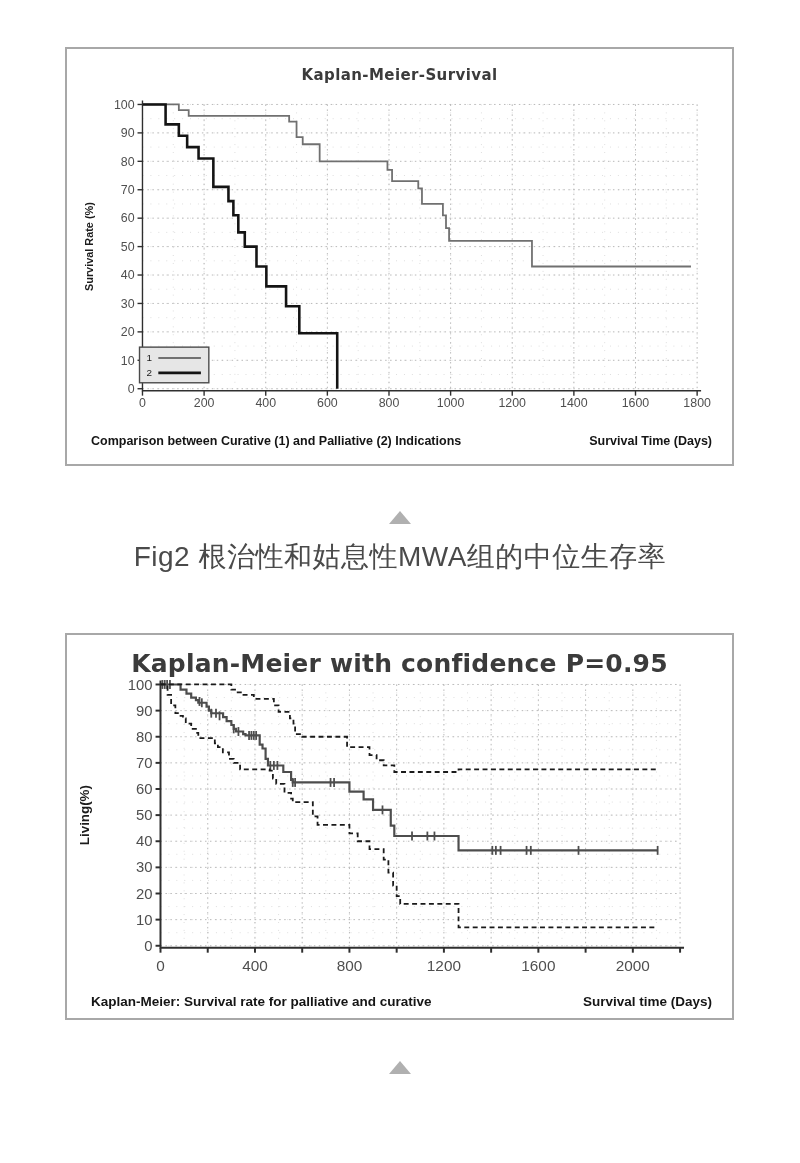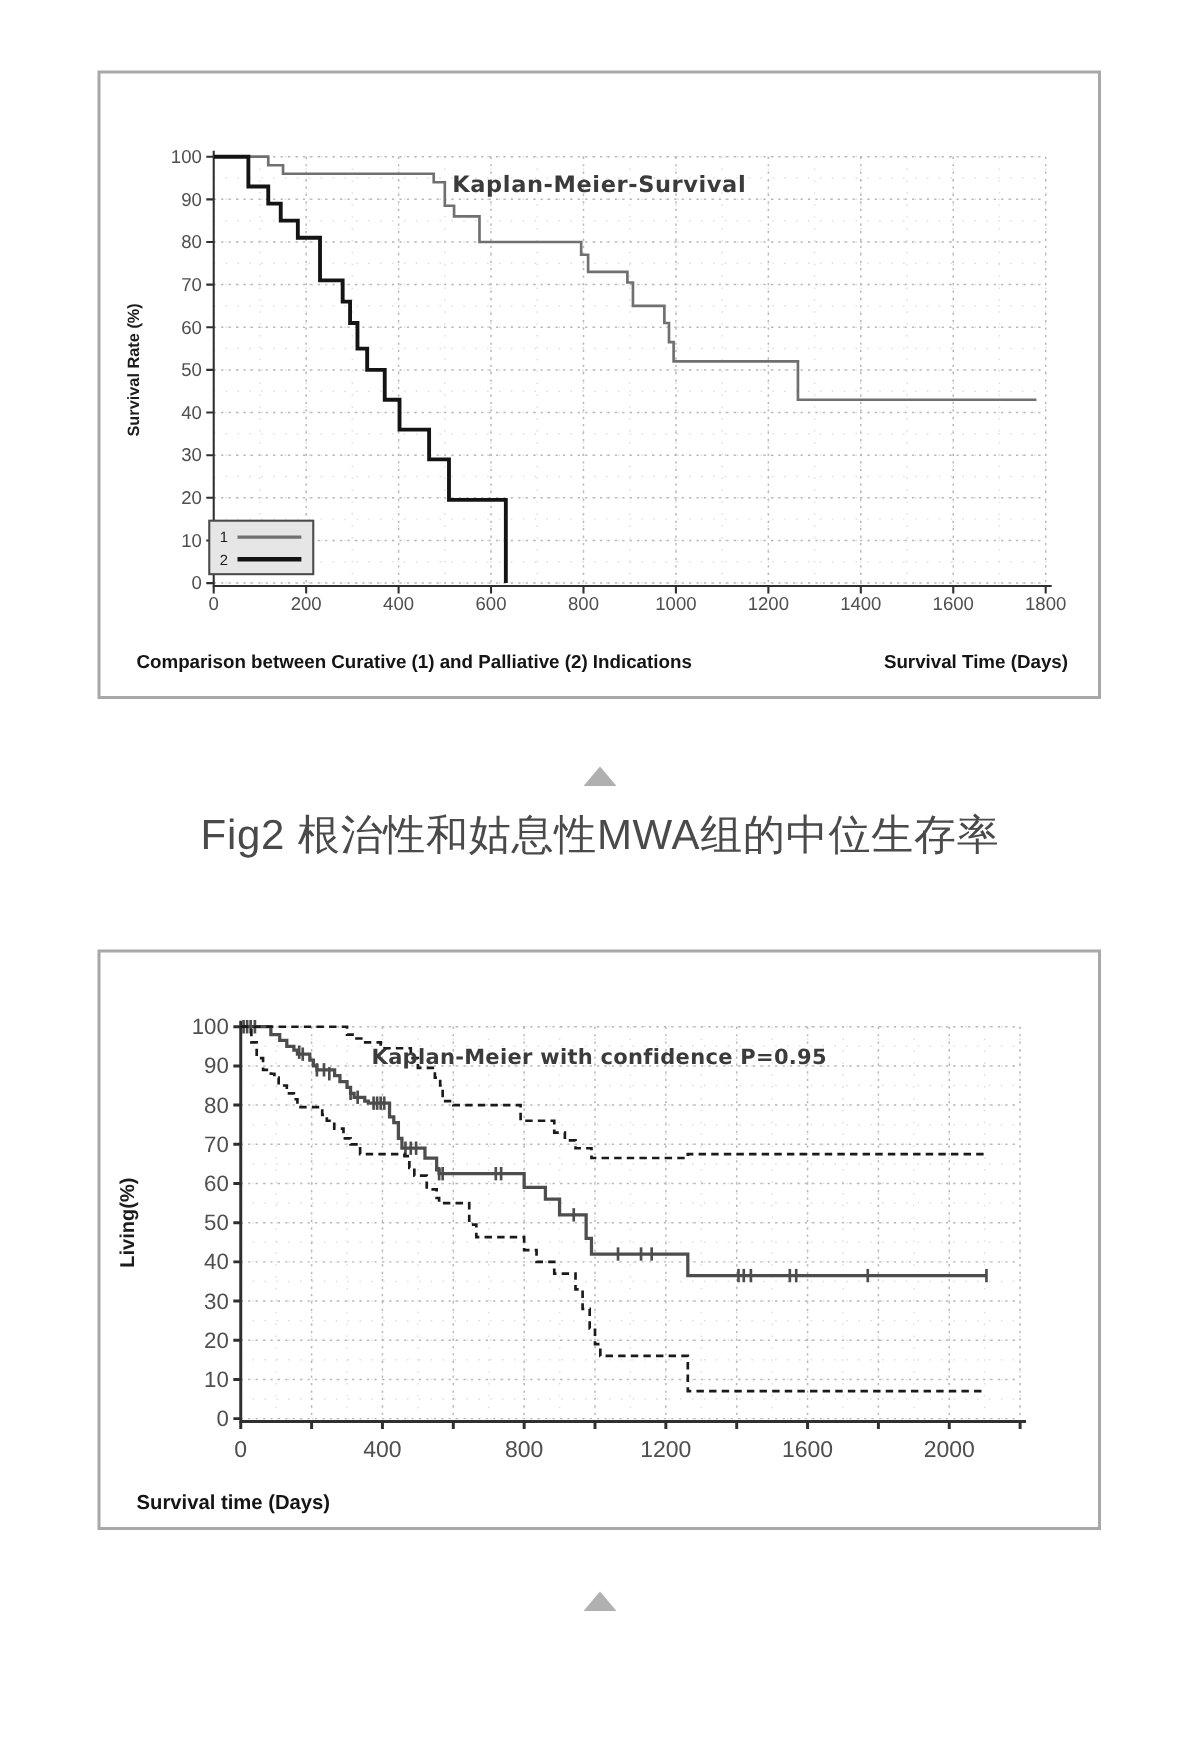--- a/index.html
+++ b/index.html
@@ -11,24 +11,24 @@
     position:absolute; left:65px; width:669px;
     background:#ffffff; border:2px solid #a8a8a8;
   }
   #box1 { top:47px;  height:419px; }
   #box2 { top:633px; height:387px; }
 
   .chart-svg { position:absolute; left:0; top:0; width:100%; height:100%; display:block; }
 
   .chart-title {
     position:absolute; left:0; right:0; text-align:center;
-    font-family:"DejaVu Sans", sans-serif; font-weight:bold; color:#3b3b3b;margin-top:48px;
+    font-family:"DejaVu Sans", sans-serif; font-weight:bold; color:#3b3b3b;
   }
   #title1 { top:17px; font-size:15px; letter-spacing:0.4px; }
-  #title2 { top:14px; font-size:14px; letter-spacing:0.2px; }
+  #title2 { top:14px; font-size:25px; letter-spacing:0.2px; }
 
   .chart-footer {
     position:absolute; left:24px; right:20px; display:flex;
     justify-content:space-between; align-items:baseline;
     font-weight:bold; color:#151515;
   }
   #footer1 { bottom:16px; font-size:12.5px; }
   #footer2 { bottom:9px;  font-size:13.5px; }
 
   .caption-block { position:absolute; left:0; width:100%; text-align:center; }
@@ -316,20 +316,21 @@
         <line x1="436.6363636363636" y1="213.14" x2="436.6363636363636" y2="222.14" stroke="#4d4d4d" stroke-width="1.8"></line>
         <line x1="462.8863636363637" y1="213.14" x2="462.8863636363637" y2="222.14" stroke="#4d4d4d" stroke-width="1.8"></line>
         <line x1="467.1818181818182" y1="213.14" x2="467.1818181818182" y2="222.14" stroke="#4d4d4d" stroke-width="1.8"></line>
         <line x1="515.3863636363636" y1="213.14" x2="515.3863636363636" y2="222.14" stroke="#4d4d4d" stroke-width="1.8"></line>
         <line x1="595.3295454545455" y1="213.14" x2="595.3295454545455" y2="222.14" stroke="#4d4d4d" stroke-width="1.8"></line>
         <path d="M 93 50 L 162.20454545454544 50 L 162.20454545454544 50 L 164.59090909090907 50 L 164.59090909090907 55.28000000000003 L 169.36363636363637 55.28000000000003 L 169.36363636363637 57.920000000000016 L 175.32954545454544 57.920000000000016 L 175.32954545454544 60.56 L 187.26136363636363 60.56 L 187.26136363636363 64.52000000000001 L 205.1590909090909 64.52000000000001 L 205.1590909090909 64.52000000000001 L 207.54545454545456 64.52000000000001 L 207.54545454545456 71.11999999999998 L 212.3181818181818 71.11999999999998 L 212.3181818181818 77.72 L 221.86363636363637 77.72 L 221.86363636363637 77.72 L 223.77272727272728 77.72 L 223.77272727272728 84.32 L 227.35227272727272 84.32 L 227.35227272727272 89.6 L 229.02272727272728 89.6 L 229.02272727272728 100.16 L 236.18181818181816 100.16 L 236.18181818181816 102.79999999999998 L 280.32954545454544 102.79999999999998 L 280.32954545454544 102.79999999999998 L 281.52272727272725 102.79999999999998 L 281.52272727272725 113.35999999999999 L 303 113.35999999999999 L 303 113.35999999999999 L 304.1931818181818 113.35999999999999 L 304.1931818181818 121.28 L 311.35227272727275 121.28 L 311.35227272727275 126.56 L 318.5113636363636 126.56 L 318.5113636363636 131.84 L 328.0568181818182 131.84 L 328.0568181818182 131.84 L 329.25 131.84 L 329.25 138.44 L 394.1590909090909 138.44 L 394.1590909090909 138.44 L 394.1590909090909 138.44 L 394.1590909090909 135.79999999999998 L 596.5227272727273 135.79999999999998 L 596.5227272727273 135.79999999999998" fill="none" stroke="#1a1a1a" stroke-width="1.8" stroke-dasharray="5 3.5"></path>
         <path d="M 93 50 L 95.86363636363636 50 L 95.86363636363636 50 L 100.1590909090909 50 L 100.1590909090909 60.56 L 103.73863636363636 60.56 L 103.73863636363636 71.11999999999998 L 108.0340909090909 71.11999999999998 L 108.0340909090909 79.03999999999999 L 113.2840909090909 79.03999999999999 L 113.2840909090909 81.68 L 115.67045454545455 81.68 L 115.67045454545455 84.32 L 118.5340909090909 84.32 L 118.5340909090909 89.6 L 124.02272727272728 89.6 L 124.02272727272728 94.88000000000002 L 128.79545454545453 94.88000000000002 L 128.79545454545453 98.84 L 131.1818181818182 98.84 L 131.1818181818182 104.11999999999998 L 144.3068181818182 104.11999999999998 L 144.3068181818182 104.11999999999998 L 147.88636363636363 104.11999999999998 L 147.88636363636363 109.4 L 150.98863636363637 109.4 L 150.98863636363637 113.35999999999999 L 156 113.35999999999999 L 156 118.64000000000001 L 162.20454545454544 118.64000000000001 L 162.20454545454544 125.24000000000001 L 166.97727272727272 125.24000000000001 L 166.97727272727272 129.20000000000002 L 173.42045454545453 129.20000000000002 L 173.42045454545453 135.79999999999998 L 203.25 135.79999999999998 L 203.25 137.11999999999998 L 206.5909090909091 137.11999999999998 L 206.5909090909091 145.04 L 209.9318181818182 145.04 L 209.9318181818182 150.32 L 217.0909090909091 150.32 L 217.0909090909091 150.32 L 218.28409090909093 150.32 L 218.28409090909093 159.56 L 224.9659090909091 159.56 L 224.9659090909091 165.36800000000002 L 226.63636363636363 165.36800000000002 L 226.63636363636363 168.79999999999998 L 245.72727272727272 168.79999999999998 L 245.72727272727272 168.79999999999998 L 246.92045454545453 168.79999999999998 L 246.92045454545453 183.32 L 250.97727272727272 183.32 L 250.97727272727272 183.32 L 251.6931818181818 183.32 L 251.6931818181818 191.76800000000003 L 283.4318181818182 191.76800000000003 L 283.4318181818182 191.76800000000003 L 283.9090909090909 191.76800000000003 L 283.9090909090909 200.48000000000002 L 291.0681818181818 200.48000000000002 L 291.0681818181818 200.48000000000002 L 292.2613636363636 200.48000000000002 L 292.2613636363636 208.39999999999998 L 303 208.39999999999998 L 303 208.39999999999998 L 304.1931818181818 208.39999999999998 L 304.1931818181818 216.32 L 314.9318181818182 216.32 L 314.9318181818182 216.32 L 318.5113636363636 216.32 L 318.5113636363636 226.88 L 323.2840909090909 226.88 L 323.2840909090909 240.07999999999998 L 328.0568181818182 240.07999999999998 L 328.0568181818182 253.28 L 331.6363636363636 253.28 L 331.6363636363636 263.84 L 335.2159090909091 263.84 L 335.2159090909091 271.76 L 394.1590909090909 271.76 L 394.1590909090909 271.76 L 394.1590909090909 271.76 L 394.1590909090909 295.52 L 594.1363636363637 295.52 L 594.1363636363637 295.52" fill="none" stroke="#1a1a1a" stroke-width="1.8" stroke-dasharray="5 3.5"></path>
       </svg>
     <div class="chart-title" id="title2">Kaplan-Meier with confidence P=0.95</div>
     <div class="chart-footer" id="footer2">
+      <span>Kaplan-Meier: Survival rate for palliative and curative</span>
       <span>Survival time (Days)</span>
     </div>
   </section>
 
   <div class="caption-block" id="capblock2">
     <div class="tri"></div>
   </div>
 
 </div>
 

